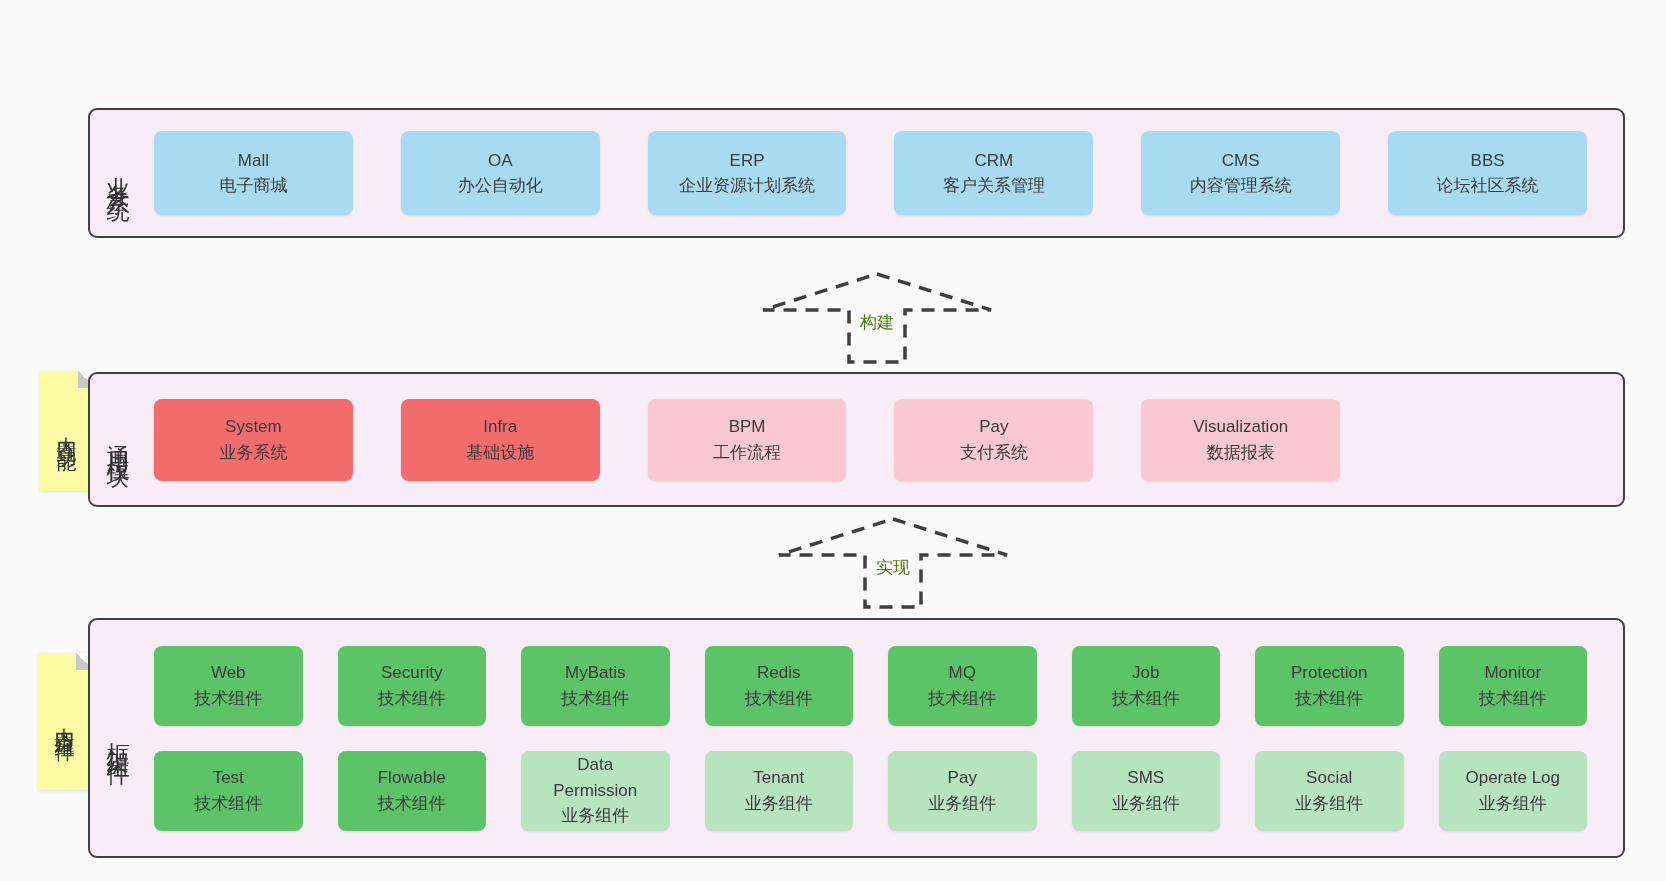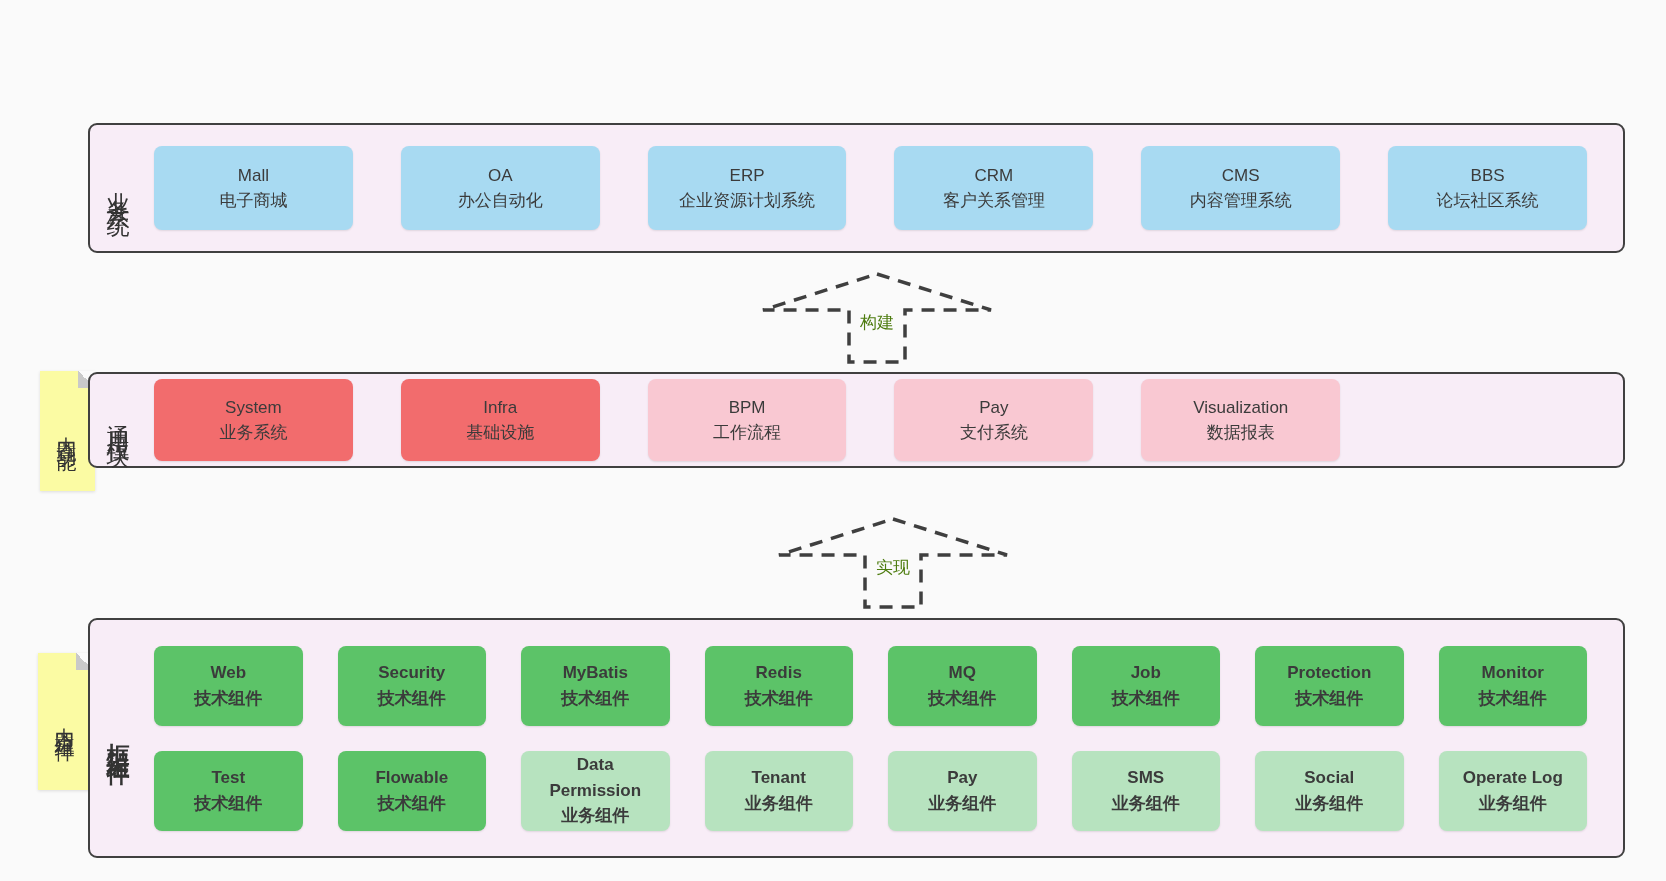--- a/index.html
+++ b/index.html
@@ -16,23 +16,23 @@
     left: 88px;
     width: 1537px;
     background: #f8edf7;
     border: 2px solid #404040;
     border-radius: 9px;
     box-sizing: border-box;
     display: flex;
     align-items: stretch;
     z-index: 2;
   }
-  .layer-top    { top: 123px; height: 130px; }
-  .layer-mid    { top: 372px; height: 96px; }
-  .layer-bottom { top: 618px; height: 240px; font-weight: bold; }
+  .layer-top    { top: 108px; height: 130px; }
+  .layer-mid    { top: 372px; height: 135px; }
+  .layer-bottom { top: 618px; height: 240px; }
 
   .layer-label {
     width: 58px;
     display: flex;
     align-items: center;
     justify-content: center;
     writing-mode: vertical-rl;
     text-orientation: upright;
     font-size: 23px;
     letter-spacing: 7px;

